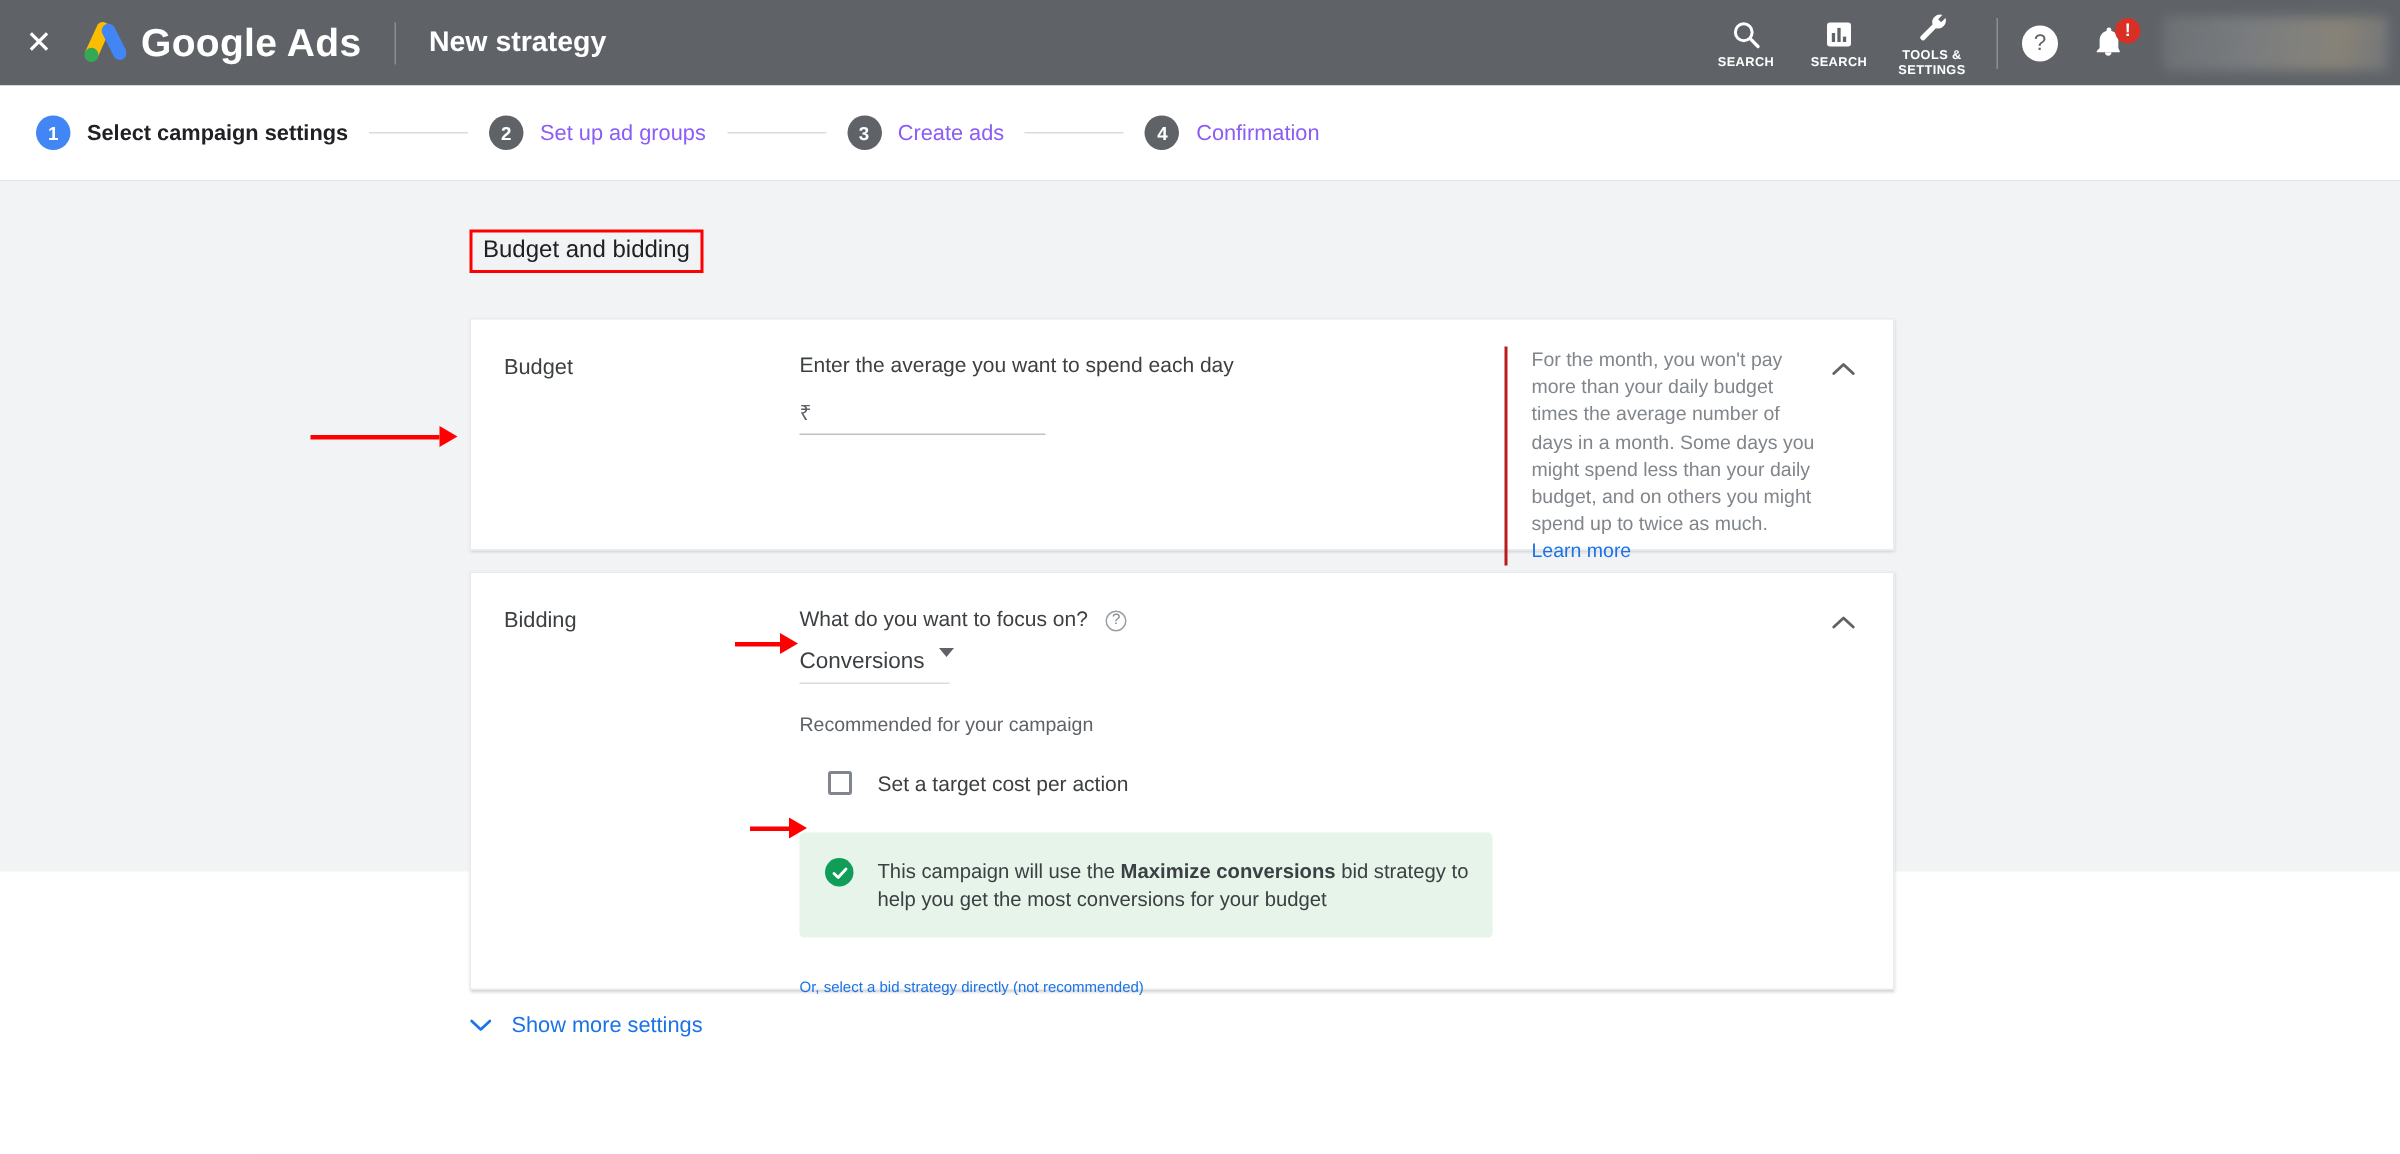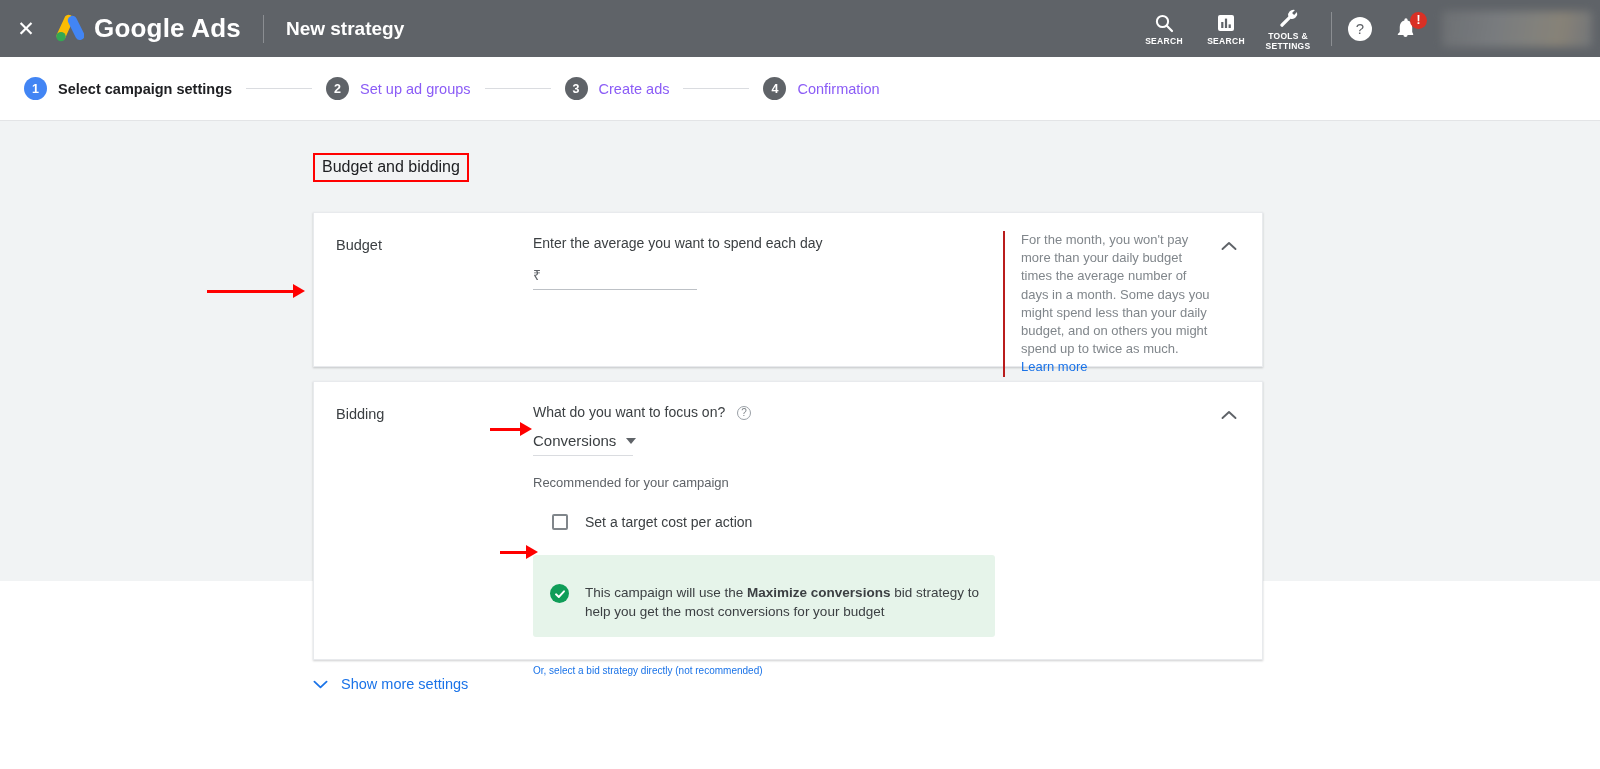--- a/index.html
+++ b/index.html
@@ -151,21 +151,21 @@
   .side-help {
     position: absolute; left: 689px; top: 18px; width: 212px;
     border-left: 2px solid #b91c1c; padding-left: 16px;
     font-size: 13px; color: #80868b; line-height: 18.2px;
   }
   .side-help a { color: #1a73e8; text-decoration: none; cursor: pointer; }
 
   
   .select-wrap { margin-top: 10px; width: 100px; }
   .select-row {
-    display: flex; align-items: center; cursor: pointer;
+    display: flex; cursor: pointer;
     padding-bottom: 6px; border-bottom: 1px solid #dadce0;
     width: 100px;
   }
   .select-val { font-size: 15px; color: #3c4043; }
   .caret {
     width: 0; height: 0; margin-left: 10px;
     border-left: 5px solid transparent;
     border-right: 5px solid transparent;
     border-top: 6px solid #5f6368;
   }
@@ -177,21 +177,21 @@
     display: flex; align-items: center; cursor: pointer;
   }
   .checkbox {
     width: 16px; height: 16px; border: 2px solid #80868b; border-radius: 2px;
   }
   .check-label { margin-left: 17px; font-size: 14px; color: #3c4043; }
 
   .banner {
     margin-top: 25px; width: 462px; min-height: 68px;
     background: #e6f4ea; border-radius: 3px;
-    display: flex; align-items: flex-start; padding: 28px 14px 16px 17px;
+    display: flex; align-items: flex-start; padding: 16px 14px 16px 17px;
   }
   .check-circle {
     width: 19px; height: 19px; border-radius: 50%;
     background: #0f9d58; flex: 0 0 19px; margin-top: 1px;
     display: flex; align-items: center; justify-content: center;
   }
   .banner-text {
     margin-left: 16px; font-size: 13.5px; color: #3c4043; line-height: 19px;
   }
   .banner-text b { font-weight: bold; }

